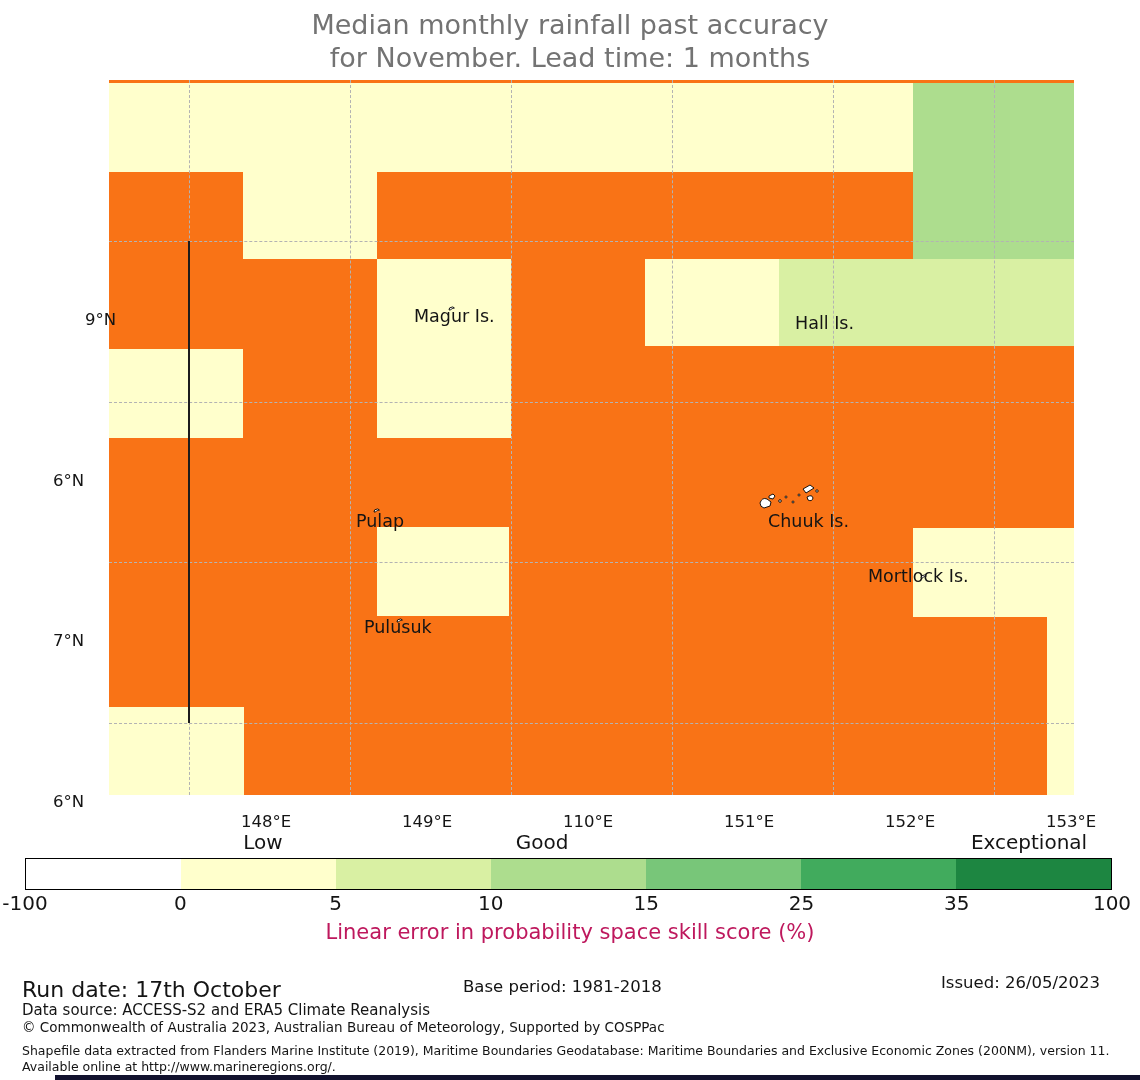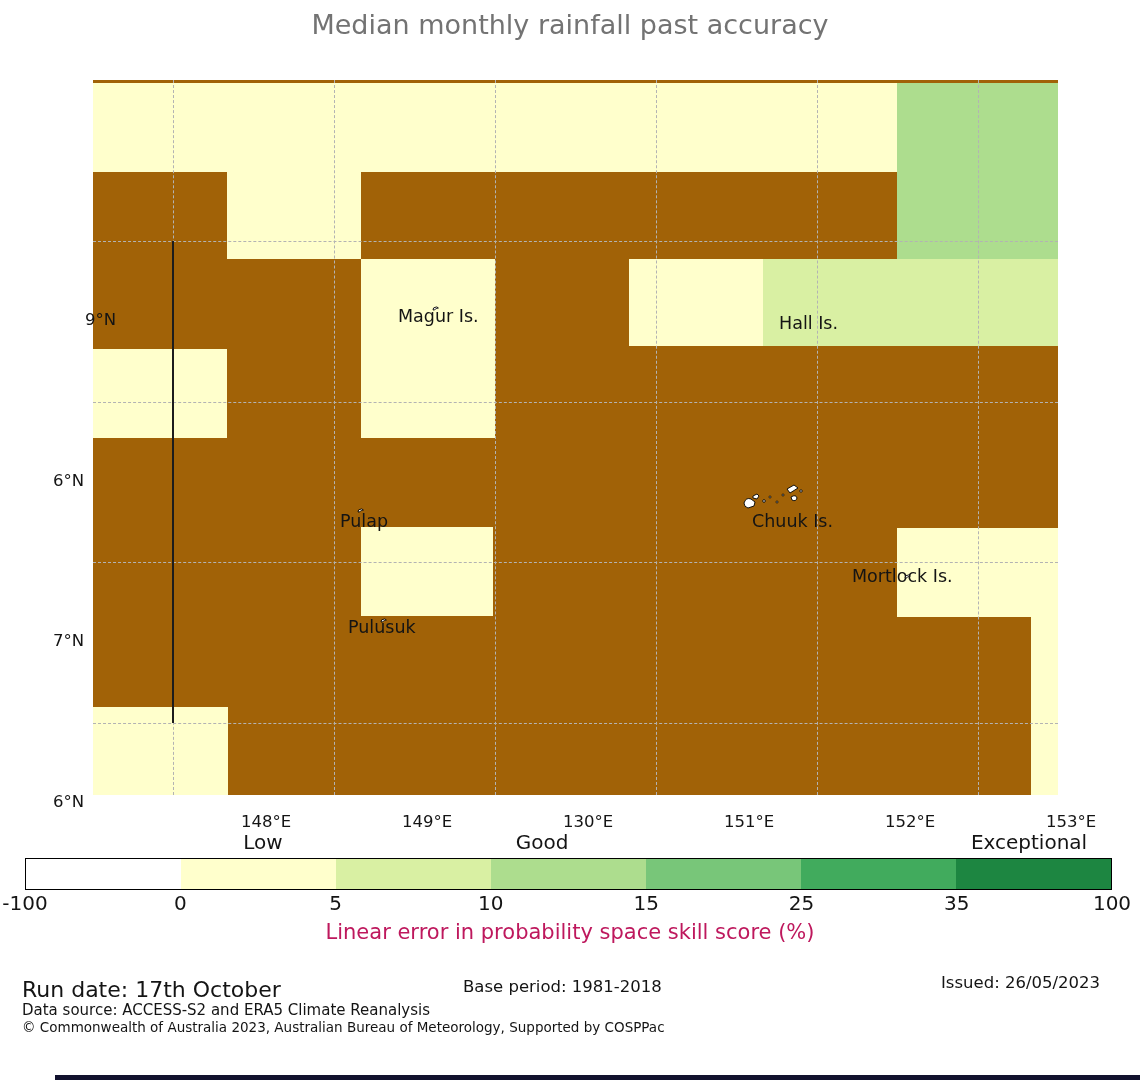--- a/index.html
+++ b/index.html
@@ -1,20 +1,20 @@
 <!DOCTYPE html>
 <html><head>
 <meta charset="utf-8">
 <style>
   html,body{margin:0;padding:0;background:#ffffff;}
   .page{position:relative;width:1140px;height:1080px;background:#ffffff;overflow:hidden;
         font-family:"DejaVu Sans","Liberation Sans",sans-serif;color:#1a1a1a;}
   .title{position:absolute;left:0;top:8px;width:1140px;text-align:center;
          font-size:27px;line-height:33px;color:#737373;}
-  .map{position:absolute;left:93px;top:80px;width:965px;height:715px;background:#a16207;}
+  .map{position:absolute;left:109px;top:80px;width:965px;height:715px;background:#f97316;}
   .cell{position:absolute;}
   .gl-v{position:absolute;top:0;height:100%;width:0;border-left:1px dashed #b3b3b3;}
   .gl-h{position:absolute;left:0;width:100%;height:0;border-top:1px dashed #b3b3b3;}
   .eez{position:absolute;width:2px;background:#1c1c1c;}
   .island-label{position:absolute;font-size:17.5px;color:#141414;white-space:nowrap;}
   .islet{position:absolute;}
   .ytick{position:absolute;left:0;width:84px;text-align:right;font-size:16.5px;color:#141414;}
   .xtick{position:absolute;width:90px;text-align:center;font-size:16.5px;color:#141414;}
   .cbar{position:absolute;left:25px;top:858px;width:1087px;height:32px;display:flex;
         border:1.2px solid #000;box-sizing:border-box;}
@@ -33,20 +33,21 @@
             line-height:15.5px;color:#141414;white-space:normal;}
   .bottom-bar{position:absolute;left:55px;top:1075px;width:1085px;height:5px;background:#12122e;}
 </style>
 </head>
 <body>
 
 <div class="page">
 
   <div class="title">
     <div>Median monthly rainfall past accuracy</div>
+    <div>for November. Lead time: 1 months</div>
   </div>
 
   <div class="map" id="map">
       <div class="cell" style="left: 0px; top: 3px; width: 804px; height: 89px; background: rgb(255, 255, 204);"></div>
       <div class="cell" style="left: 134px; top: 92px; width: 134px; height: 87px; background: rgb(255, 255, 204);"></div>
       <div class="cell" style="left: 268px; top: 179px; width: 134px; height: 179px; background: rgb(255, 255, 204);"></div>
       <div class="cell" style="left: 0px; top: 269px; width: 134px; height: 89px; background: rgb(255, 255, 204);"></div>
       <div class="cell" style="left: 536px; top: 179px; width: 134px; height: 87px; background: rgb(255, 255, 204);"></div>
       <div class="cell" style="left: 268px; top: 447px; width: 132px; height: 89px; background: rgb(255, 255, 204);"></div>
       <div class="cell" style="left: 804px; top: 448px; width: 161px; height: 89px; background: rgb(255, 255, 204);"></div>
@@ -100,21 +101,21 @@
 
   <div id="yticks">
       <div class="ytick" style="top: 310px; padding-left: 32px;">9°N</div>
       <div class="ytick" style="top: 471px;">6°N</div>
       <div class="ytick" style="top: 631px;">7°N</div>
       <div class="ytick" style="top: 792px;">6°N</div>
     </div>
   <div id="xticks">
       <div class="xtick" style="left: 221px; top: 812px;">148°E</div>
       <div class="xtick" style="left: 382px; top: 812px;">149°E</div>
-      <div class="xtick" style="left: 543px; top: 812px;">130°E</div>
+      <div class="xtick" style="left: 543px; top: 812px;">110°E</div>
       <div class="xtick" style="left: 704px; top: 812px;">151°E</div>
       <div class="xtick" style="left: 865px; top: 812px;">152°E</div>
       <div class="xtick" style="left: 1026px; top: 812px;">153°E</div>
     </div>
 
   <div id="cbarcats">
       <div class="cbar-cat" style="left: 153px;">Low</div>
       <div class="cbar-cat" style="left: 432px; text-align: center;">Good</div>
       <div class="cbar-cat" style="left: 919px;">Exceptional</div>
     </div>
@@ -137,15 +138,16 @@
       <div class="cbar-num" style="left: 911.714px;">35</div>
       <div class="cbar-num" style="left: 1067px;">100</div>
     </div>
   <div class="cbar-title">Linear error in probability space skill score (%)</div>
 
   <div class="ft ft-run">Run date: 17th October</div>
   <div class="ft ft-base">Base period: 1981-2018</div>
   <div class="ft ft-issued">Issued: 26/05/2023</div>
   <div class="ft ft-source">Data source: ACCESS-S2 and ERA5 Climate Reanalysis</div>
   <div class="ft ft-copy">© Commonwealth of Australia 2023, Australian Bureau of Meteorology, Supported by COSPPac</div>
+  <div class="ft-shape">Shapefile data extracted from Flanders Marine Institute (2019), Maritime Boundaries Geodatabase: Maritime Boundaries and Exclusive Economic Zones (200NM), version 11. Available online at http://www.marineregions.org/.</div>
 
   <div class="bottom-bar"></div>
 </div>
 
 </body></html>

